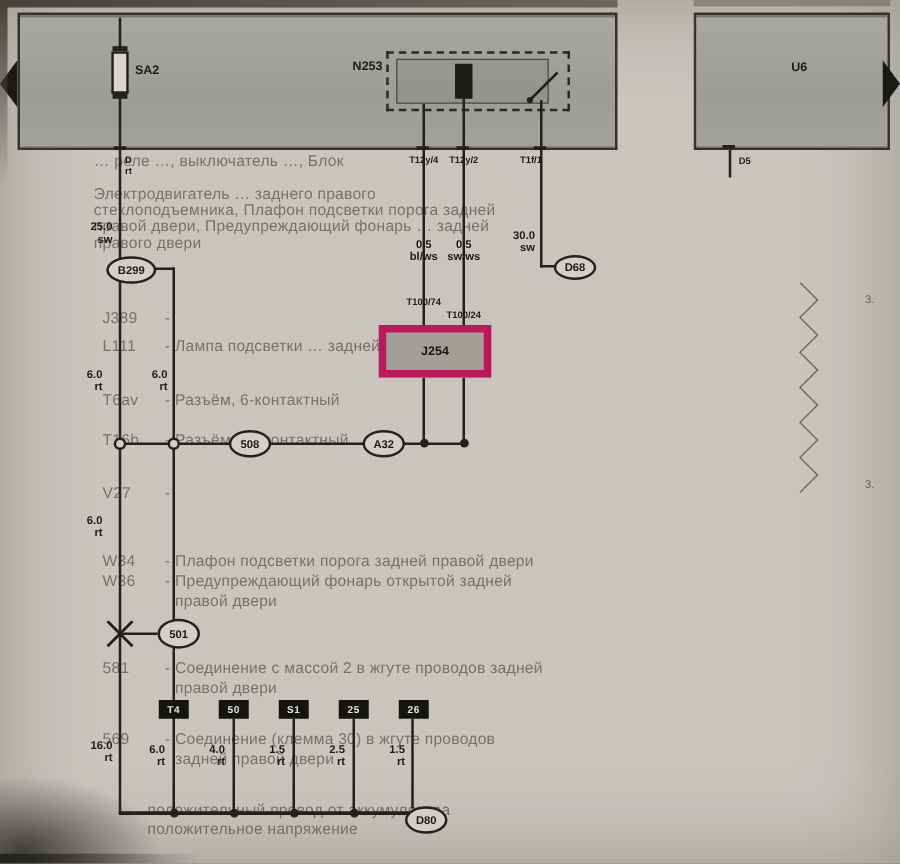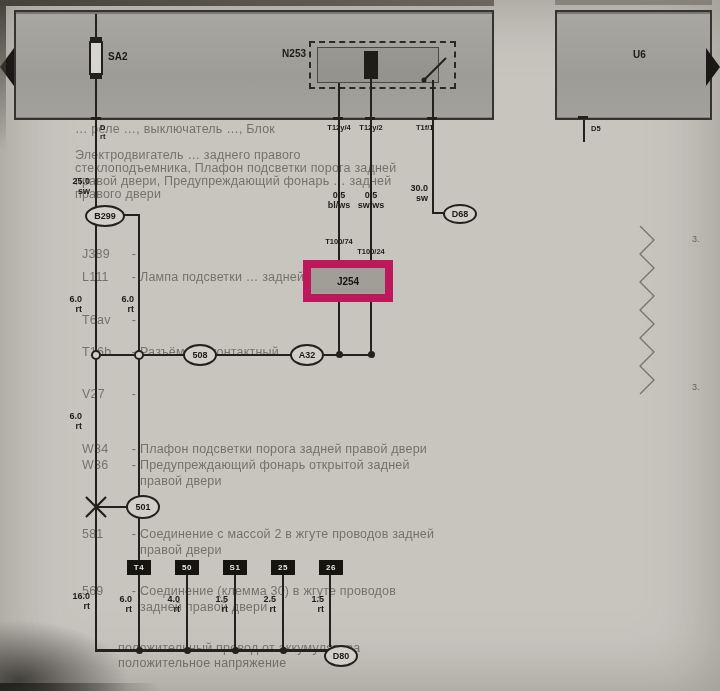--- a/index.html
+++ b/index.html
@@ -31,21 +31,21 @@
   .lbl{position:absolute;font-weight:bold;color:#1d1b17;}
   .comp{font-size:10px;}
   .pin{font-size:7.5px;}
   .wl{position:absolute;font-size:9px;font-weight:bold;color:#1d1b17;line-height:10px;}
   .wl span{display:block;}
   .fuse-body{position:absolute;background:#d8d5ce;border:2px solid #23211d;box-sizing:border-box;}
   .pad{position:absolute;background:#23211d;}
   .dashed-box{position:absolute;border:2px dashed #2b2925;box-sizing:border-box;}
   .inner-box{position:absolute;border:1px solid #4a4840;background:rgba(20,18,14,.06);box-sizing:border-box;}
   .coil{position:absolute;background:#1f1d19;}
-  .gray-box{position:absolute;background:#a09e97;border:8px solid #be185d;box-sizing:border-box;
+  .gray-box{position:absolute;background:#a09e97;border:6px solid #be185d;box-sizing:border-box;
             display:flex;align-items:center;justify-content:center;font-weight:bold;font-size:10px;color:#16140f;}
   .mark{position:absolute;font-size:9px;color:#555047;opacity:.85;}
   
   .artifact{position:absolute;pointer-events:none;}
 </style>
 </head>
 <body>
 
 <div class="page">
 
@@ -61,20 +61,21 @@
       <span class="lsep">-</span>
     </div>
     <div class="lentry" style="left:82px;top:270px">
       <span class="lcode">L111</span>
       <span class="lsep">-</span>
       <span class="letext">Лампа подсветки … задней правой двери</span>
     </div>
     <div class="lentry" style="left:82px;top:313px">
       <span class="lcode">T6av</span>
       <span class="lsep">-</span>
+      <span class="letext">Разъём, 6-контактный</span>
     </div>
     <div class="lentry" style="left:82px;top:345px">
       <span class="lcode">T16b</span>
       <span class="lsep">-</span>
       <span class="letext">Разъём, 16-контактный</span>
     </div>
     <div class="lentry" style="left:82px;top:387px">
       <span class="lcode">V27</span>
       <span class="lsep">-</span>
     </div>

